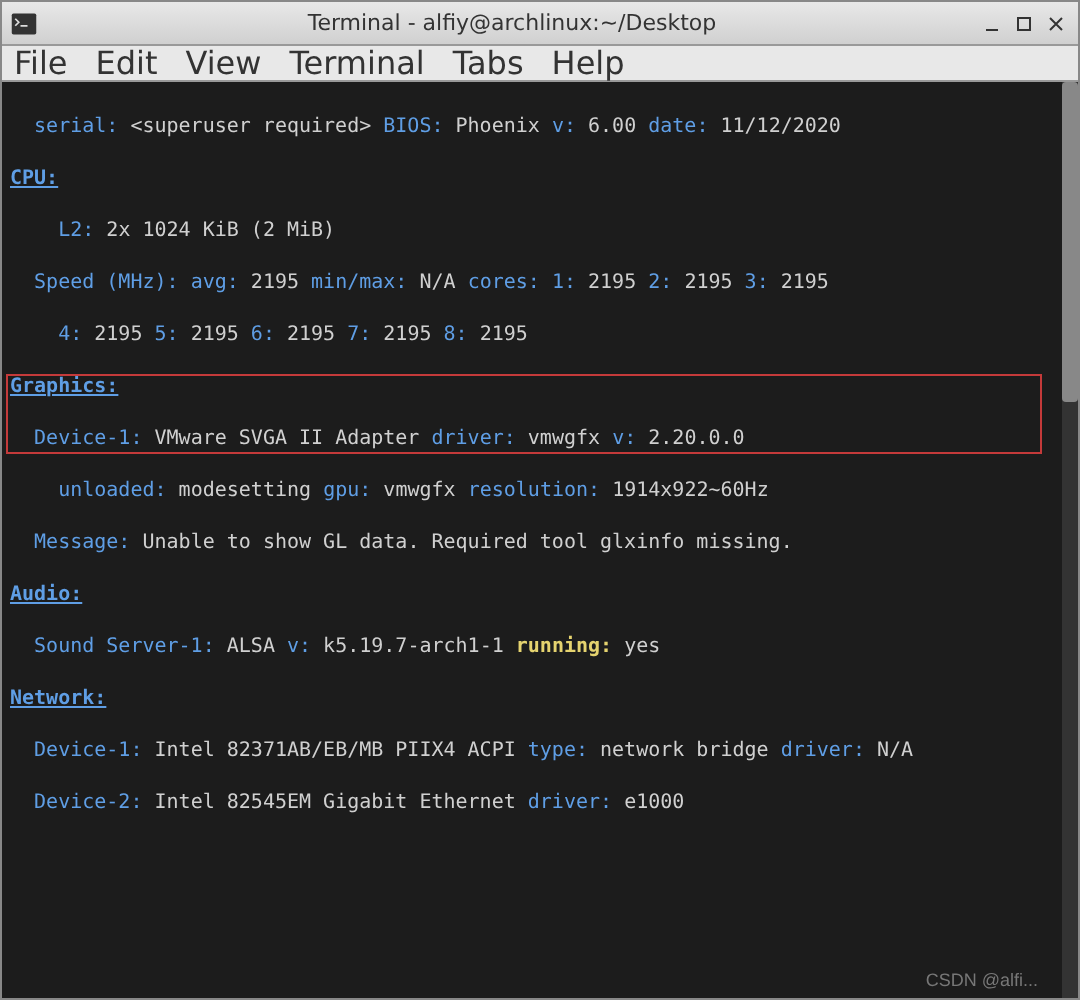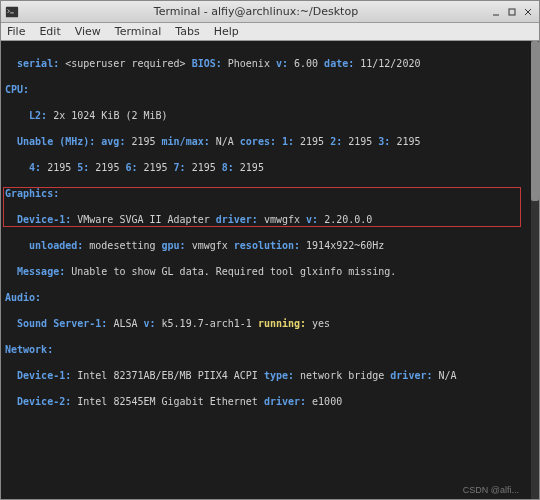--- a/index.html
+++ b/index.html
@@ -3,25 +3,25 @@
 <meta charset="utf-8">
 <style>
   * { margin: 0; padding: 0; box-sizing: border-box; }
   body { background: #4a5568; display: flex; justify-content: center; align-items: flex-start; font-family: "DejaVu Sans Mono", "Liberation Mono", monospace; }
   .window { width: 540px; height: 500px; background: #1a1a1a; border: 1px solid #888; display: flex; flex-direction: column; overflow: hidden; }
   .titlebar { height: 22px; background: linear-gradient(#e8e8e8,#d0d0d0); display: flex; align-items: center; padding: 0 4px; font-family: "DejaVu Sans", sans-serif; font-size: 11px; color: #333; border-bottom: 1px solid #999; }
   .title-icon { width: 14px; height: 14px; margin-right: 4px; }
   .title-text { flex: 1; text-align: center; }
   .win-btns { display: flex; gap: 2px; }
   .win-btn { width: 14px; height: 14px; display: flex; align-items: center; justify-content: center; font-size: 10px; cursor: pointer; }
-  .menubar { height: 18px; background: #e8e8e8; display: flex; align-items: center; padding: 0 6px; gap: 14px; font-family: "DejaVu Sans", sans-serif; font-size: 11px; color: #333; border-bottom: 1px solid #999; }
+  .menubar { height: 18px; background: #e8e8e8; display: flex; align-items: center; padding: 0 6px; gap: 14px; font-family: "DejaVu Sans", sans-serif; font-size: 16px; color: #333; border-bottom: 1px solid #999; }
   .menu-item { cursor: pointer; }
   .term { flex: 1; background: #1c1c1c; color: #d0d0d0; font-size: 10px; line-height: 13px; padding: 3px 4px; overflow: hidden; white-space: pre; position: relative; }
-  .term .hd { color: #5f9ee5; font-weight: bold; }
-  .term .lbl { color: #5f9ee5; font-weight: bold; }
+  .term .hd { color: #5f9ee5; font-weight: bold; text-decoration: underline; }
+  .term .lbl { color: #5f9ee5; font-weight: normal; }
   .term .yl { color: #e5d36f; font-weight: bold; }
   .redbox { position: absolute; border: 1px solid #c43a3a; pointer-events: none; }
   .scrollbar { position: absolute; right: 0; top: 0; width: 8px; height: 100%; background: #333; }
   .scroll-thumb { position: absolute; right: 0; top: 0; width: 8px; height: 160px; background: #888; border-radius: 2px; }
   .watermark { position: absolute; right: 20px; bottom: 2px; font-size: 9px; color: #777; font-family: sans-serif; }
 </style>
 </head>
 <body>
 
 <div class="window">
@@ -56,21 +56,21 @@
     <span class="menu-item">Edit</span>
     <span class="menu-item">View</span>
     <span class="menu-item">Terminal</span>
     <span class="menu-item">Tabs</span>
     <span class="menu-item">Help</span>
   </div>
   <div class="term">
 <div><span class="lbl">  serial:</span><span> &lt;superuser required&gt; </span><span class="lbl">BIOS:</span><span> Phoenix </span><span class="lbl">v:</span><span> 6.00 </span><span class="lbl">date:</span><span> 11/12/2020</span></div>
 <div><span class="hd">CPU:</span></div>
 <div><span class="lbl">    L2:</span><span> 2x 1024 KiB (2 MiB)</span></div>
-<div><span class="lbl">  Unable (MHz):</span><span class="lbl"> avg:</span><span> 2195 </span><span class="lbl">min/max:</span><span> N/A </span><span class="lbl">cores:</span><span class="lbl"> 1:</span><span> 2195 </span><span class="lbl">2:</span><span> 2195 </span><span class="lbl">3:</span><span> 2195</span></div>
+<div><span class="lbl">  Speed (MHz):</span><span class="lbl"> avg:</span><span> 2195 </span><span class="lbl">min/max:</span><span> N/A </span><span class="lbl">cores:</span><span class="lbl"> 1:</span><span> 2195 </span><span class="lbl">2:</span><span> 2195 </span><span class="lbl">3:</span><span> 2195</span></div>
 <div><span class="lbl">    4:</span><span> 2195 </span><span class="lbl">5:</span><span> 2195 </span><span class="lbl">6:</span><span> 2195 </span><span class="lbl">7:</span><span> 2195 </span><span class="lbl">8:</span><span> 2195</span></div>
 <div><span class="hd">Graphics:</span></div>
 <div><span class="lbl">  Device-1:</span><span> VMware SVGA II Adapter </span><span class="lbl">driver:</span><span> vmwgfx </span><span class="lbl">v:</span><span> 2.20.0.0</span></div>
 <div><span class="lbl">    unloaded:</span><span> modesetting </span><span class="lbl">gpu:</span><span> vmwgfx </span><span class="lbl">resolution:</span><span> 1914x922~60Hz</span></div>
 <div><span class="lbl">  Message:</span><span> Unable to show GL data. Required tool glxinfo missing.</span></div>
 <div><span class="hd">Audio:</span></div>
 <div><span class="lbl">  Sound Server-1:</span><span> ALSA </span><span class="lbl">v:</span><span> k5.19.7-arch1-1 </span><span class="yl">running:</span><span> yes</span></div>
 <div><span class="hd">Network:</span></div>
 <div><span class="lbl">  Device-1:</span><span> Intel 82371AB/EB/MB PIIX4 ACPI </span><span class="lbl">type:</span><span> network bridge </span><span class="lbl">driver:</span><span> N/A</span></div>
 <div><span class="lbl">  Device-2:</span><span> Intel 82545EM Gigabit Ethernet </span><span class="lbl">driver:</span><span> e1000</span></div>

